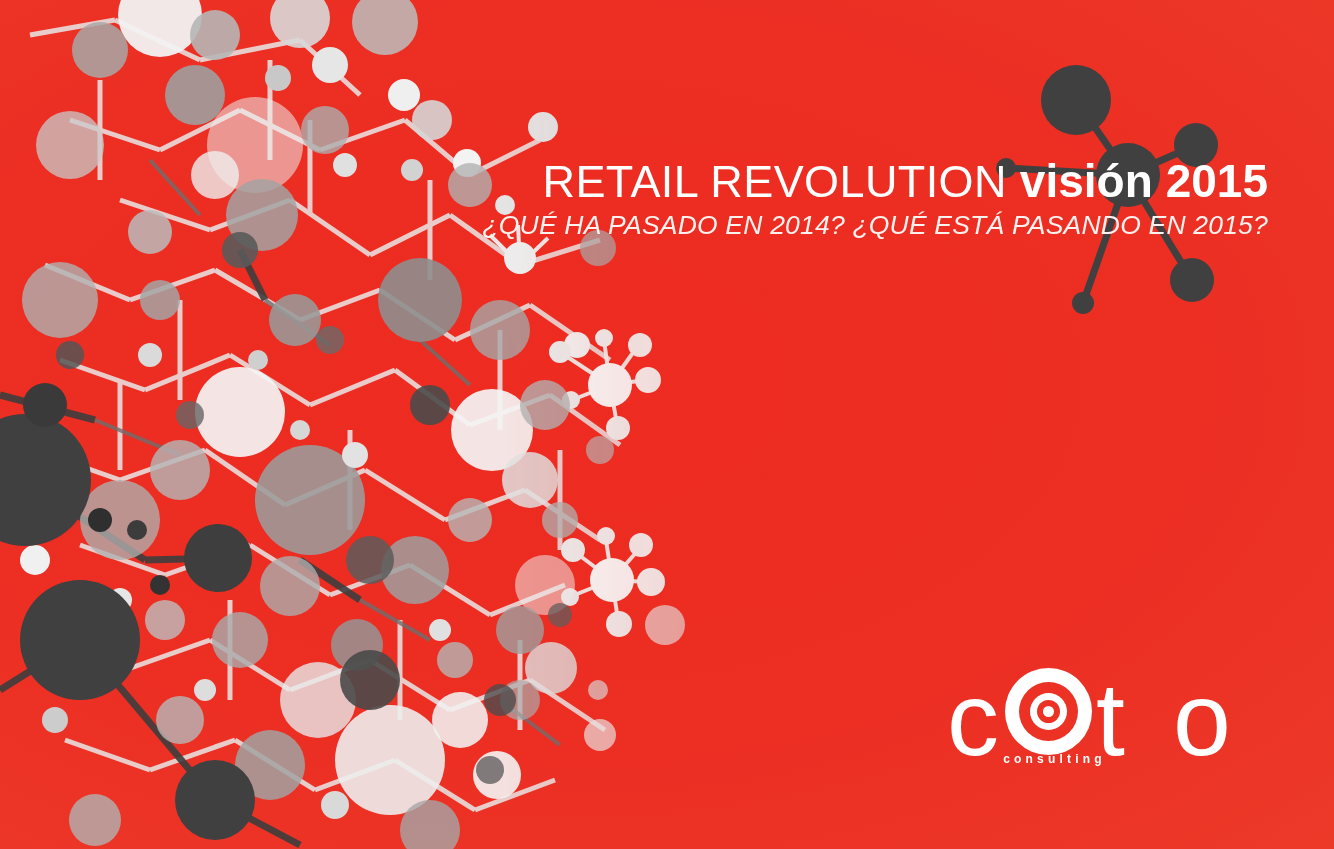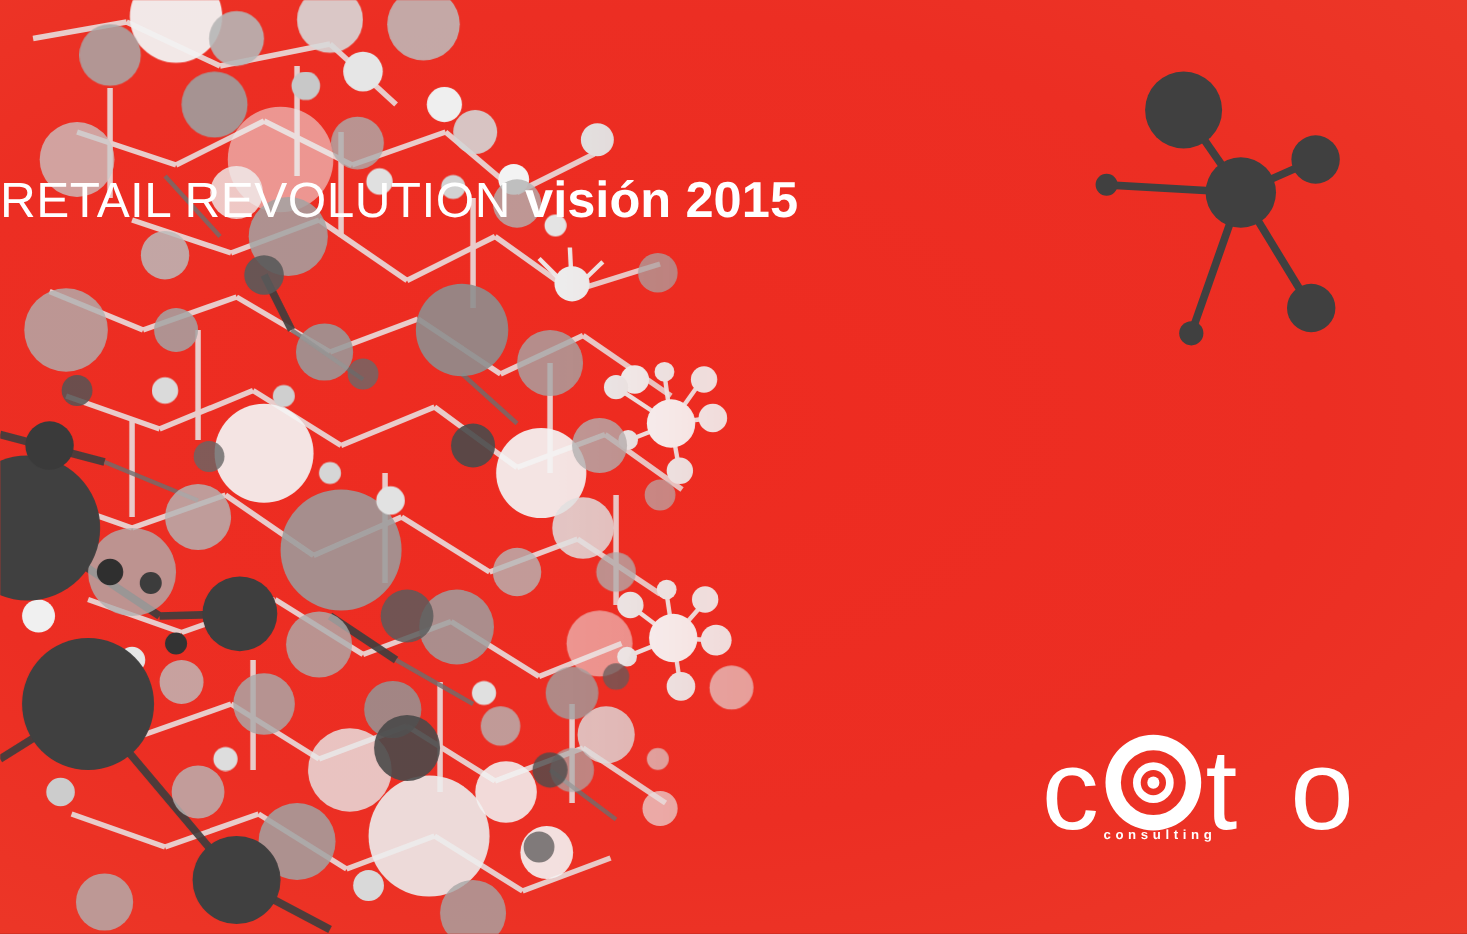--- a/index.html
+++ b/index.html
@@ -29,20 +29,21 @@
     width: 1334px;
     height: 849px;
   }
 
   
   #headline-block {
     position: absolute;
     left: 0;
     top: 158px;
     width: 1268px;
+    text-align: right;
     z-index: 6;
   }
   .title-line {
     white-space: nowrap;
     line-height: 1;
     color: #ffffff;
   }
   #title-main {
     font-size: 45px;
     letter-spacing: 0.4px;
@@ -329,20 +330,21 @@
       <circle cx="1192" cy="280" r="22"></circle>
       <circle cx="1083" cy="303" r="11"></circle>
       <circle cx="1006" cy="168" r="10"></circle>
     </g>
   </svg>
 
   <div id="headline-block">
     <div id="title-main" class="title-line">
       <span class="title-light">RETAIL REVOLUTION</span><span>&nbsp;</span><span class="title-bold">visión</span><span>&nbsp;</span><span class="title-bold">2015</span>
     </div>
+    <div id="title-sub" class="title-line">¿QUÉ HA PASADO EN 2014? ¿QUÉ ESTÁ PASANDO EN 2015?</div>
   </div>
 
   <div id="logo-block">
     <div id="logo-word">
       <span id="logo-c" class="logo-glyph">c</span>
       <span id="logo-bullseye">
         <span id="logo-bullseye-core"></span>
         <span id="logo-bullseye-dot"></span>
       </span>
       <span id="logo-t" class="logo-glyph">t</span>

